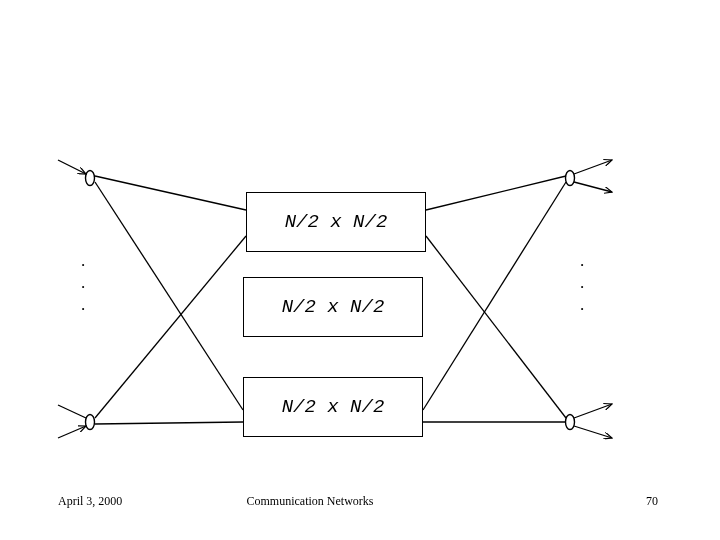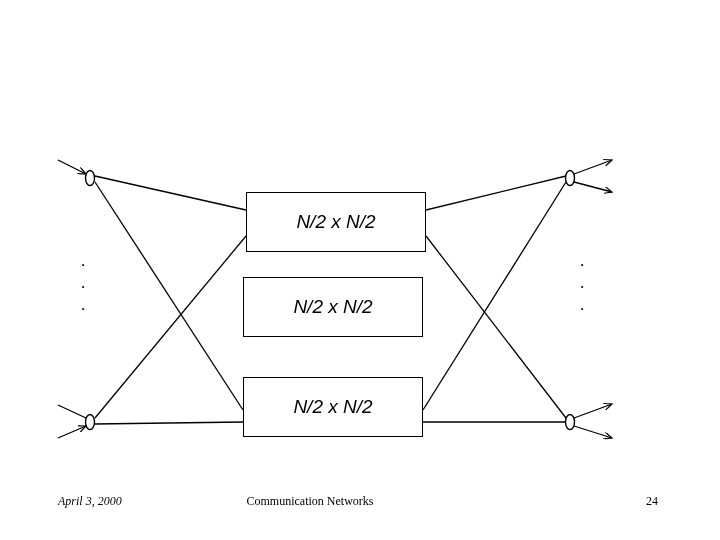--- a/index.html
+++ b/index.html
@@ -36,21 +36,21 @@
     position: absolute;
     left: 0;
     top: 130px;
     width: 720px;
     height: 330px;
   }
   .sw-box {
     position: absolute;
     border: 1.6px solid #000000;
     background: #ffffff;
-    font-family: Liberation Sans, sans-serif;
+    font-family: Liberation Mono, monospace;
     font-style: italic;
     font-size: 19px;
     color: #000000;
     display: flex;
     align-items: center;
     justify-content: center;
     box-sizing: border-box;
   }
   #box1 { left: 246px; top: 62px;  width: 180px; height: 60px; }
   #box2 { left: 243px; top: 147px; width: 180px; height: 60px; }
@@ -66,21 +66,20 @@
   }
   #dots-left  { left: 76px;  top: 120px; }
   #dots-right { left: 575px; top: 120px; }
   #footer-date {
     position: absolute;
     left: 58px;
     top: 494px;
     font-family: "Liberation Serif", serif;
     font-size: 12px;
     color: #000000;
-    font-style: italic;
   }
   #footer-center {
     position: absolute;
     left: 0;
     top: 494px;
     width: 620px;
     text-align: center;
     font-family: "Liberation Serif", serif;
     font-size: 12px;
     color: #000000;
@@ -152,15 +151,15 @@
     <div class="sw-box" id="box2">N/2 x N/2</div>
     <div class="sw-box" id="box3">N/2 x N/2</div>
 
     <div class="dots" id="dots-left">.<br>.<br>.</div>
     <div class="dots" id="dots-right">.<br>.<br>.</div>
 
   </div>
 
   <div id="footer-date">April 3, 2000</div>
   <div id="footer-center">Communication Networks</div>
-  <div id="footer-page">24</div>
+  <div id="footer-page">70</div>
 
 </div>
 
 </body></html>

